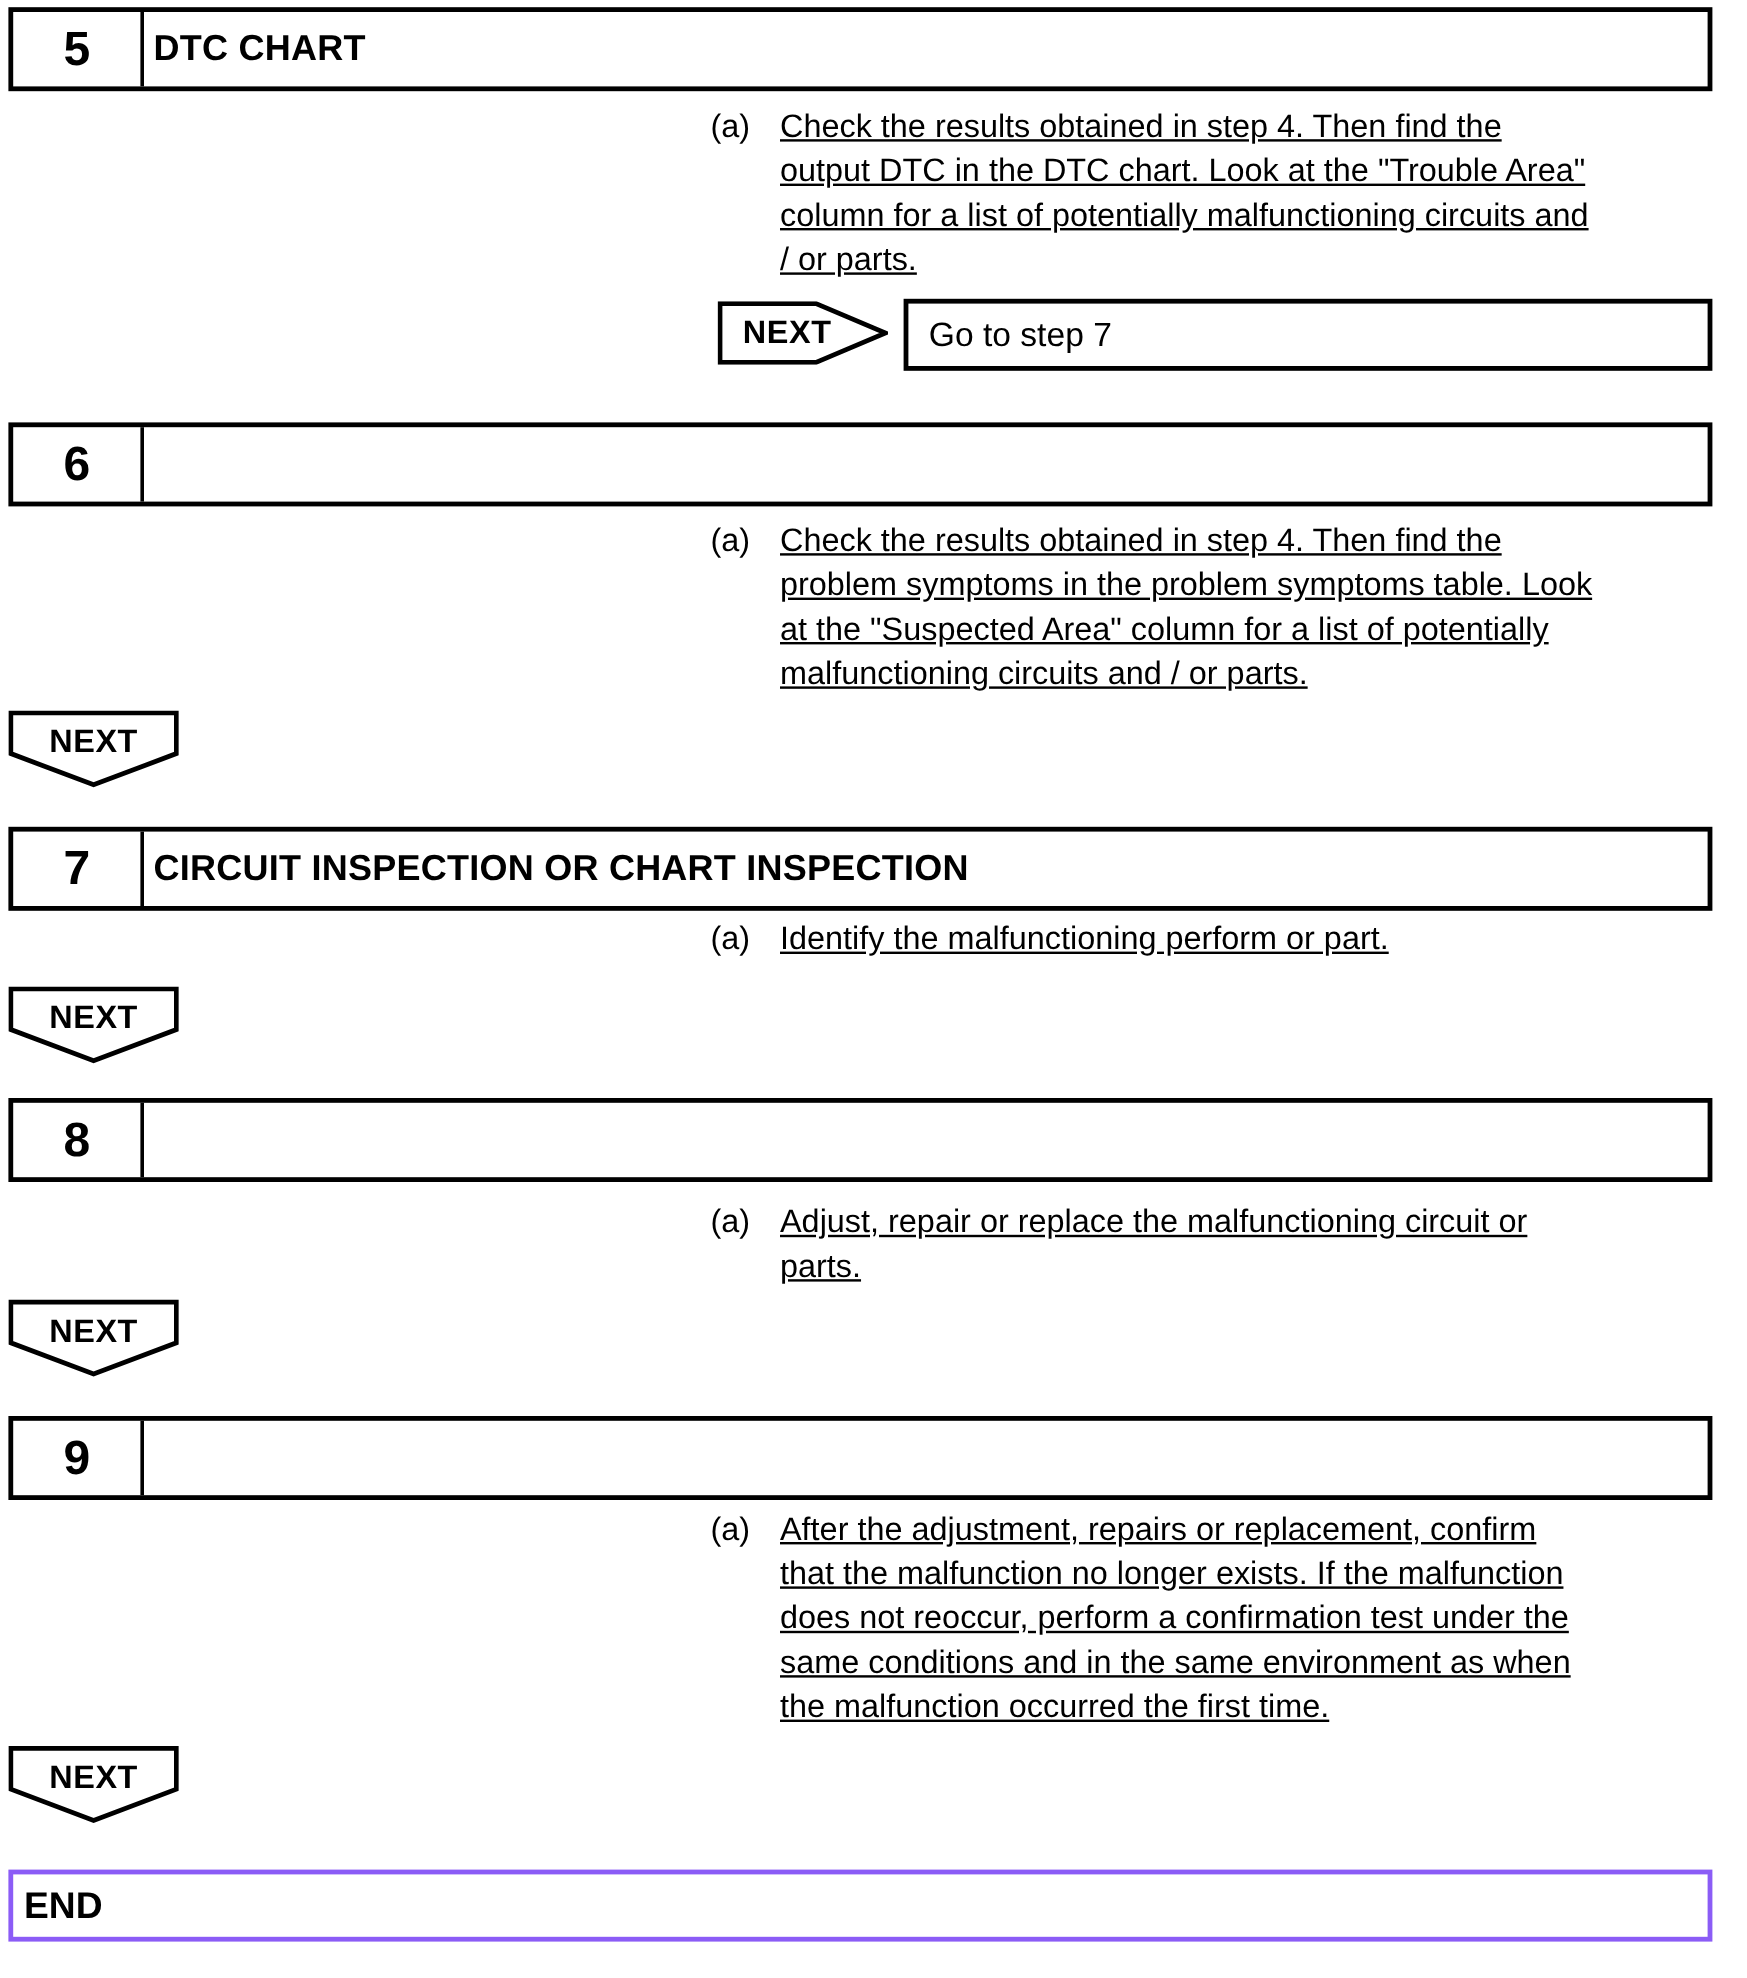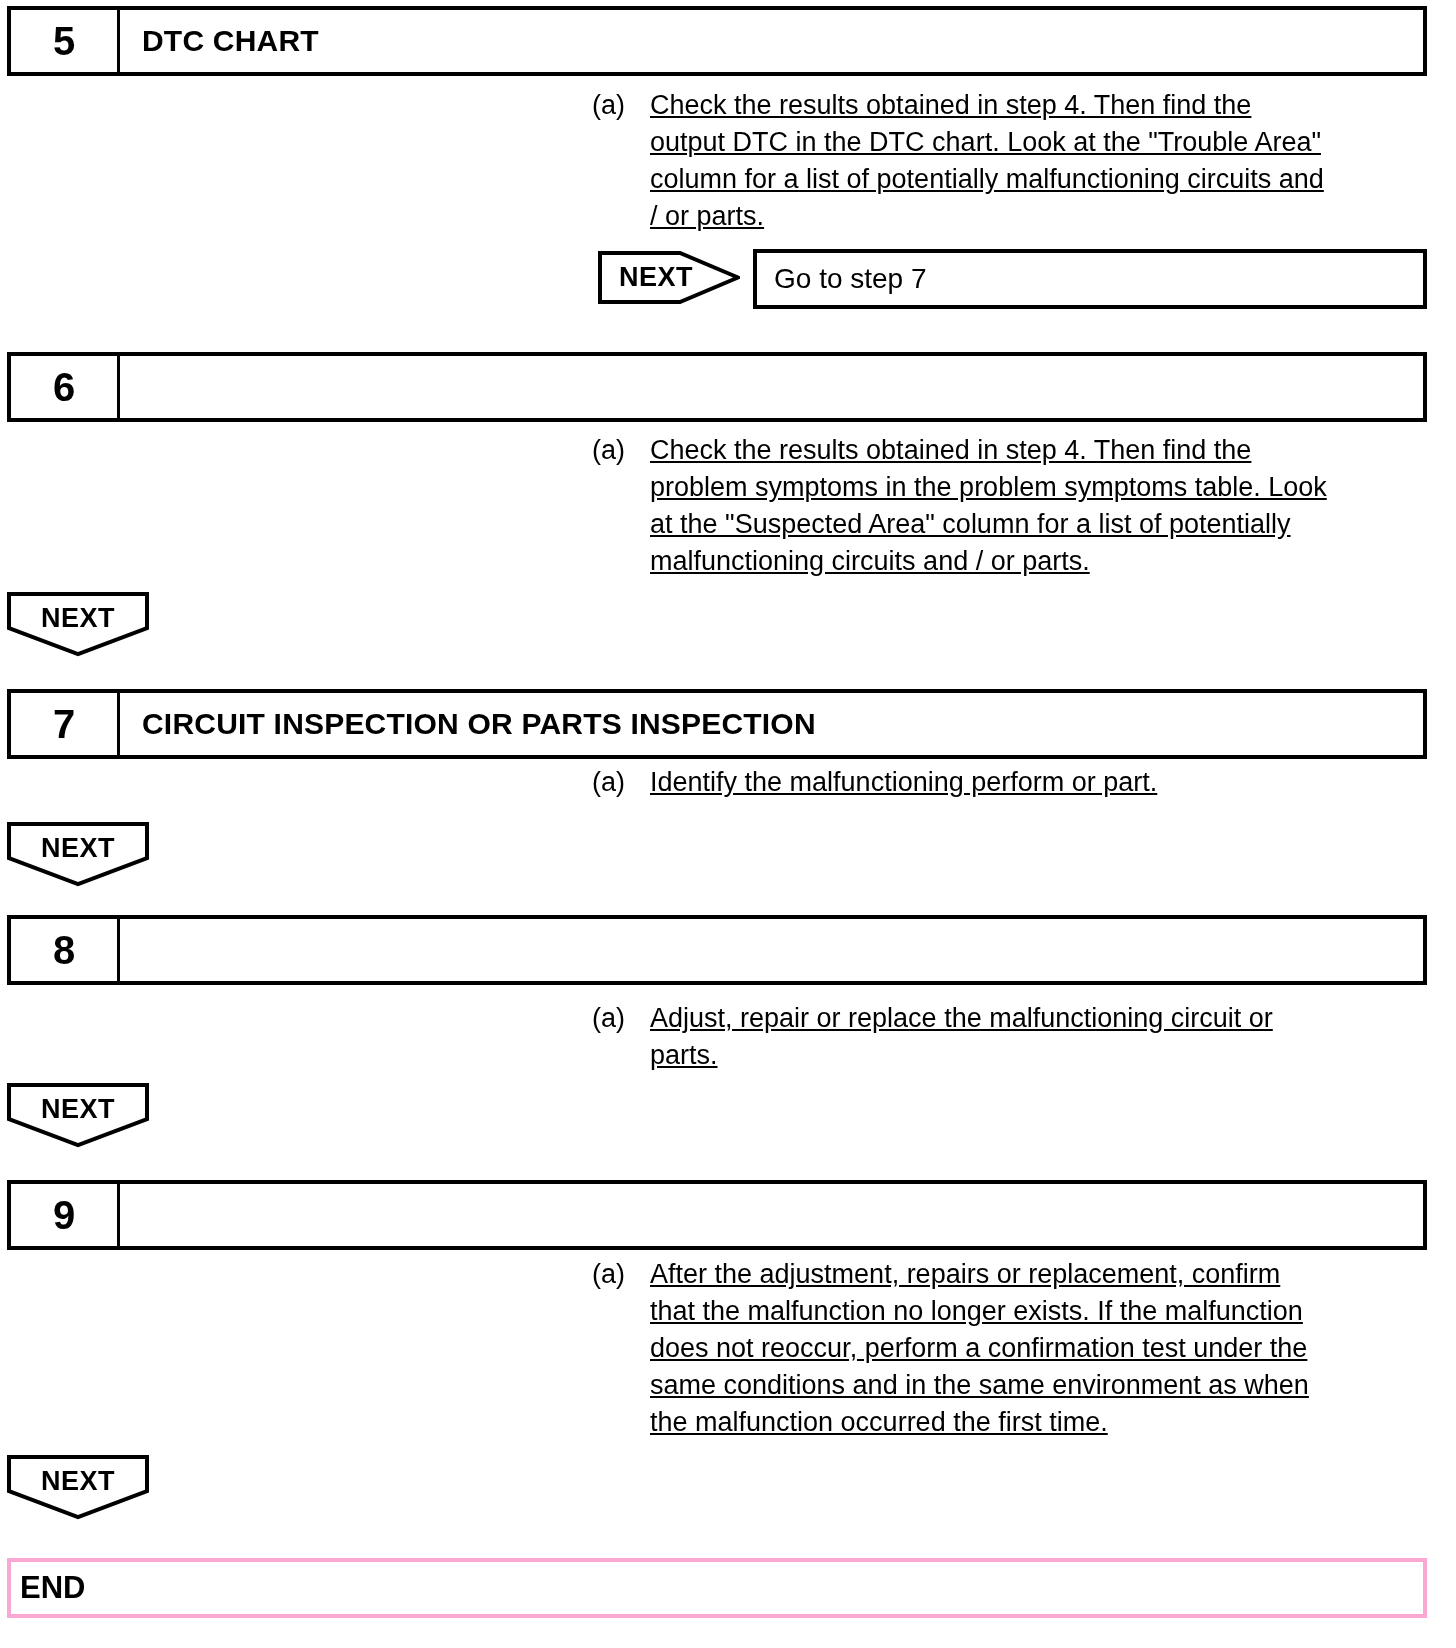--- a/index.html
+++ b/index.html
@@ -29,21 +29,21 @@
     display: flex;
     align-items: center;
     justify-content: center;
     font-weight: bold;
     font-size: 40px;
   }
   .step-title {
     flex: 1;
     display: flex;
     align-items: center;
-    padding-left: 22px;
+    padding-left: 8px;
     font-weight: bold;
     font-size: 30px;
     letter-spacing: 0.2px;
   }
 
   
   .instr {
     position: absolute;
     left: 592px;
     display: flex;
@@ -115,21 +115,21 @@
   }
 
   
   .end-box {
     position: absolute;
     left: 7px;
     top: 1558px;
     width: 1420px;
     height: 60px;
     box-sizing: border-box;
-    border: 4px solid #f9a8d4;
+    border: 4px solid #8b5cf6;
     background: #fff;
     display: flex;
     align-items: center;
     padding-left: 9px;
     font-weight: bold;
     font-size: 31px;
   }
 </style>
 </head>
 <body>
@@ -171,21 +171,21 @@
   </div>
   <div class="arrow-down-wrap" style="top:592px">
     <svg width="142" height="65" viewBox="0 0 142 65">
       <path d="M2,2 H140 V36 L71,62 L2,36 Z" fill="#ffffff" stroke="#000000" stroke-width="4"></path>
     </svg>
     <span class="arrow-label-d">NEXT</span>
   </div>
 
   <div class="step-header" style="top:689px">
     <div class="step-num">7</div>
-    <div class="step-title">CIRCUIT INSPECTION OR PARTS INSPECTION</div>
+    <div class="step-title">CIRCUIT INSPECTION OR CHART INSPECTION</div>
   </div>
   <div class="instr" style="top:764px">
     <div class="instr-marker">(a)</div>
     <div class="instr-body">Identify the malfunctioning perform or part.</div>
   </div>
   <div class="arrow-down-wrap" style="top:822px">
     <svg width="142" height="65" viewBox="0 0 142 65">
       <path d="M2,2 H140 V36 L71,62 L2,36 Z" fill="#ffffff" stroke="#000000" stroke-width="4"></path>
     </svg>
     <span class="arrow-label-d">NEXT</span>

